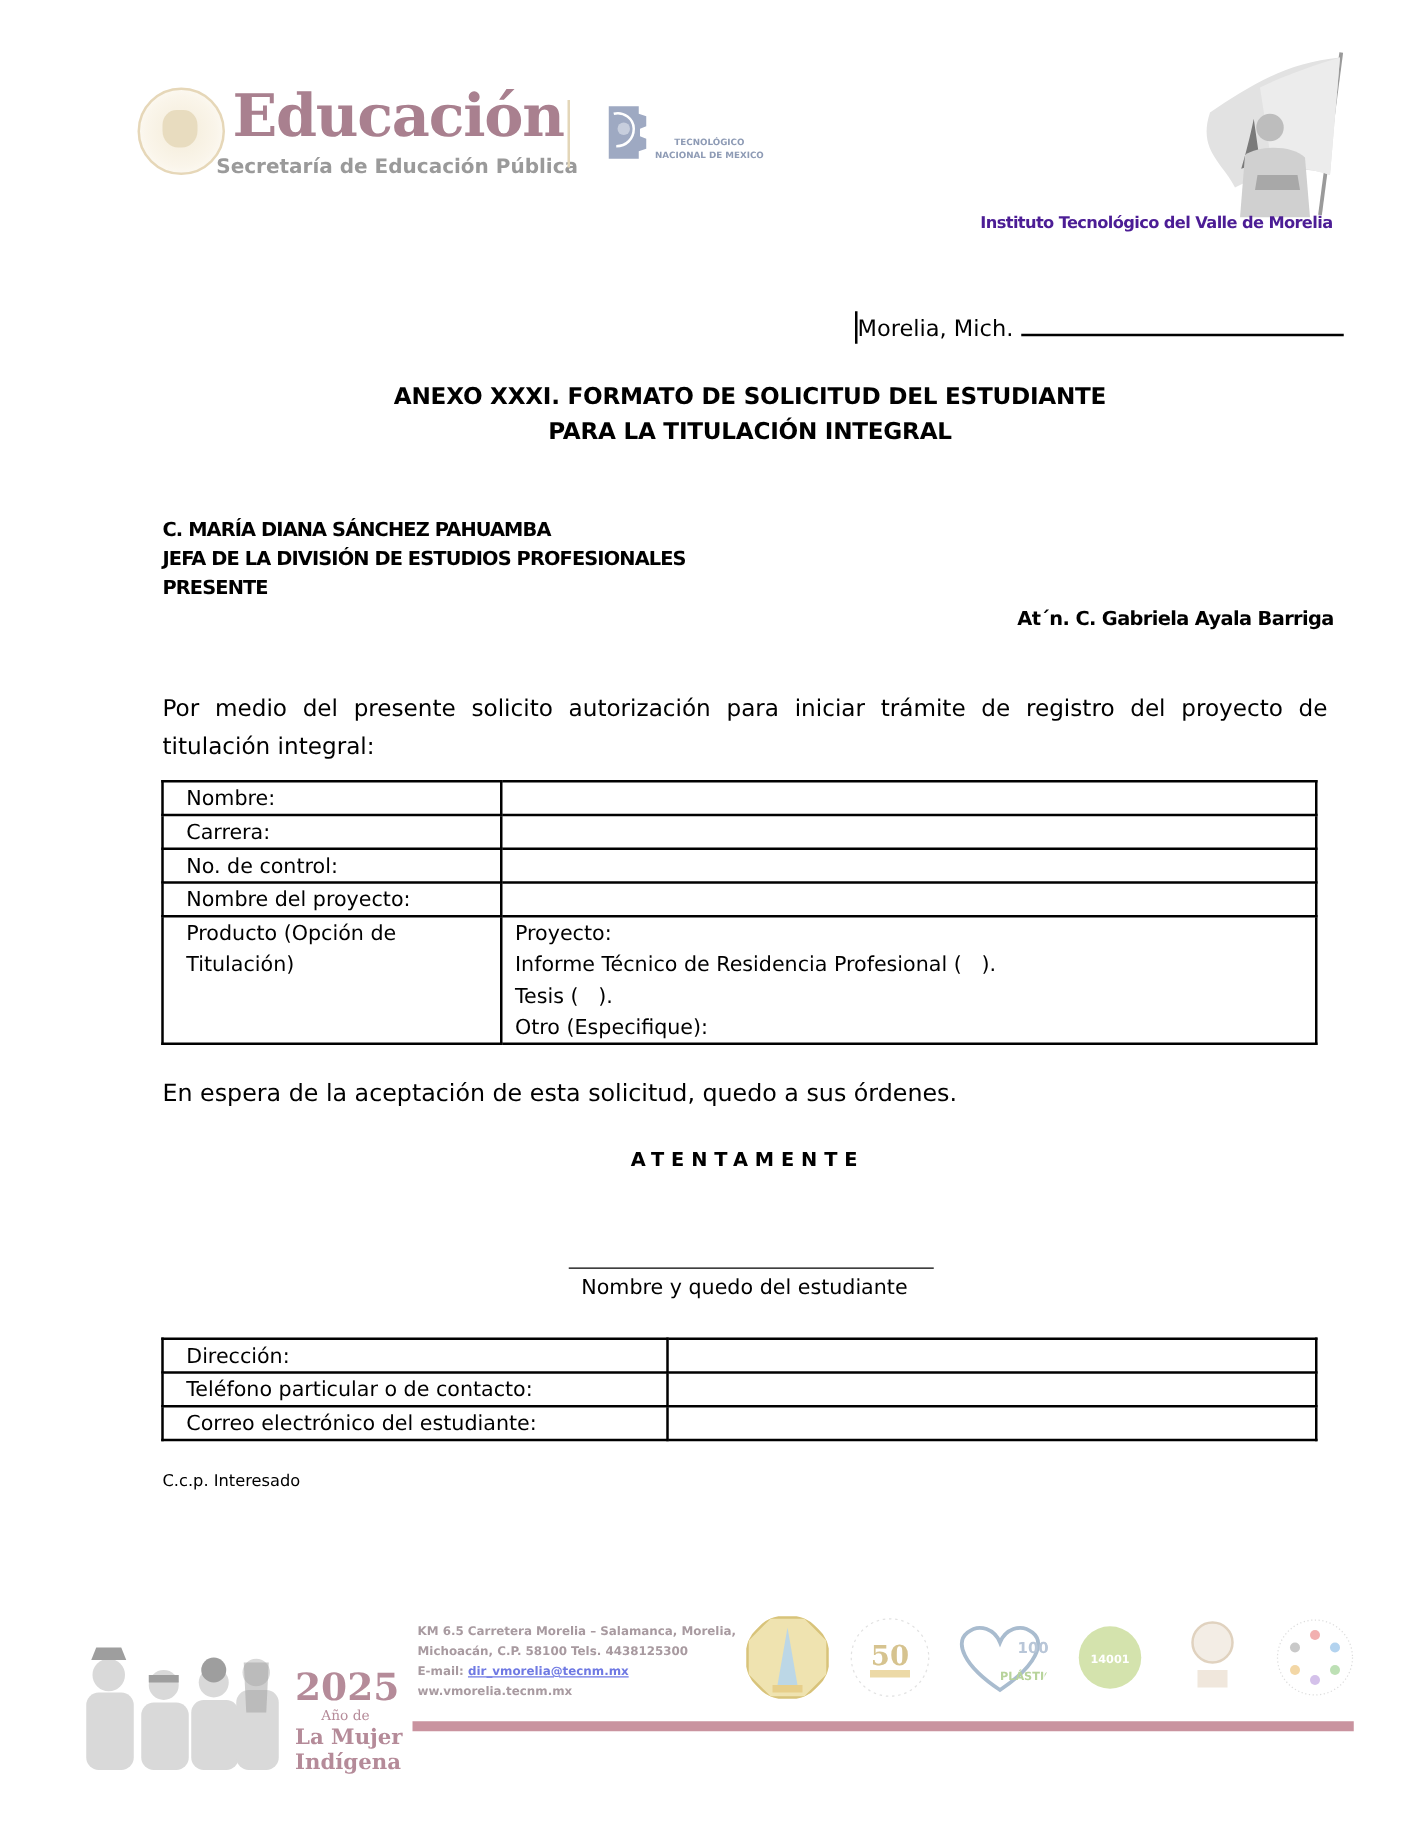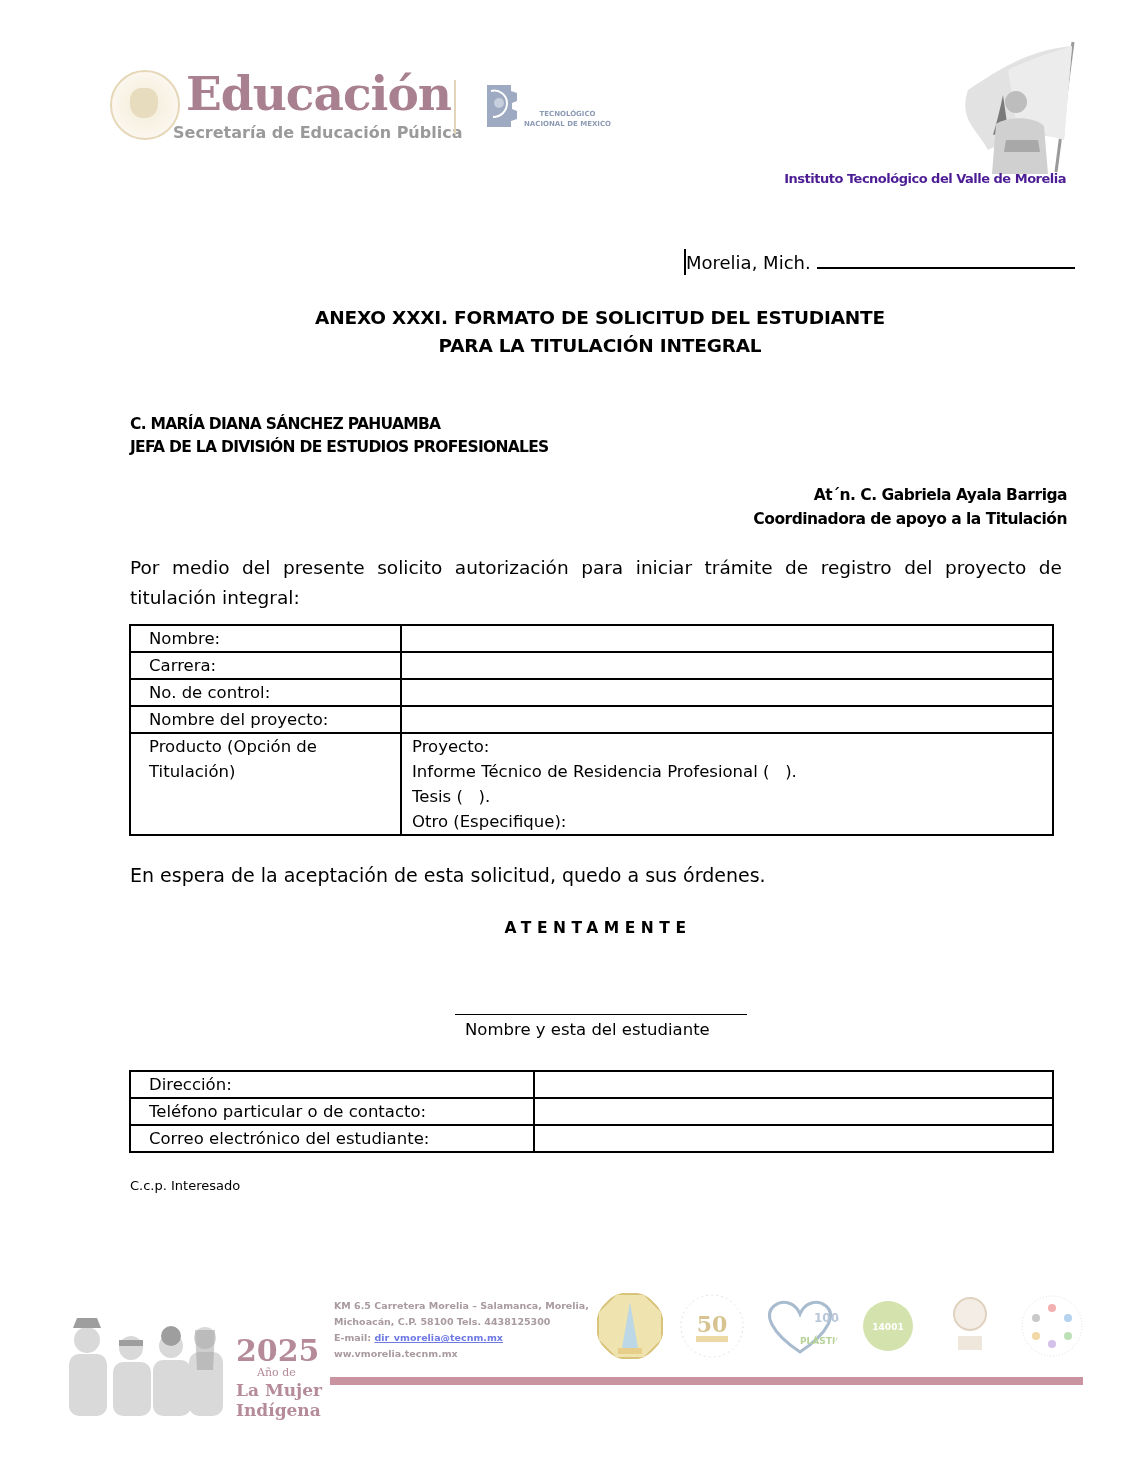--- a/index.html
+++ b/index.html
@@ -89,25 +89,25 @@
 <div class="abs date-line">
   <span class="cursor"></span><span>Morelia, Mich.</span><span class="date-blank"></span>
 </div>
 
 <div class="abs doc-title" style="top:307px;">ANEXO XXXI. FORMATO DE SOLICITUD DEL ESTUDIANTE</div>
 <div class="abs doc-title" style="top:335px;">PARA LA TITULACIÓN INTEGRAL</div>
 
 <div class="abs recipient" style="top:413px;">
   <div>C. MARÍA DIANA SÁNCHEZ PAHUAMBA</div>
   <div>JEFA DE LA DIVISIÓN DE ESTUDIOS PROFESIONALES</div>
+  <div>PRESENTE</div>
 </div>
 
 <div class="abs attn" style="top:483px;">
   <div>At´n. C. Gabriela Ayala Barriga</div>
-  <div>Coordinadora de apoyo a la Titulación</div>
 </div>
 
 <div class="abs para" style="top:553px;">Por medio del presente solicito autorización para iniciar trámite de registro del proyecto de titulación integral:</div>
 
 <table class="form" style="left:129px; top:624px; width:925px;">
   <tbody>
       <tr>
     <td style="width:233px;">Nombre:</td>
     <td class="val"></td>
   </tr>
@@ -132,21 +132,21 @@
       <div>Otro (Especifique):</div>
     </td>
   </tr>
 </tbody>
   </table>
 
 <div class="abs closing">En espera de la aceptación de esta solicitud, quedo a sus órdenes.</div>
 <div class="abs atentamente">ATENTAMENTE</div>
 
 <div class="abs sig-line"></div>
-<div class="abs sig-label">Nombre y esta del estudiante</div>
+<div class="abs sig-label">Nombre y quedo del estudiante</div>
 
 <table class="form" style="left:129px; top:1070px; width:925px;">
   <tbody>
       <tr>
     <td style="width:366px;">Dirección:</td>
     <td class="val"></td>
   </tr>
   <tr>
     <td>Teléfono particular o de contacto:</td>
     <td class="val"></td>

